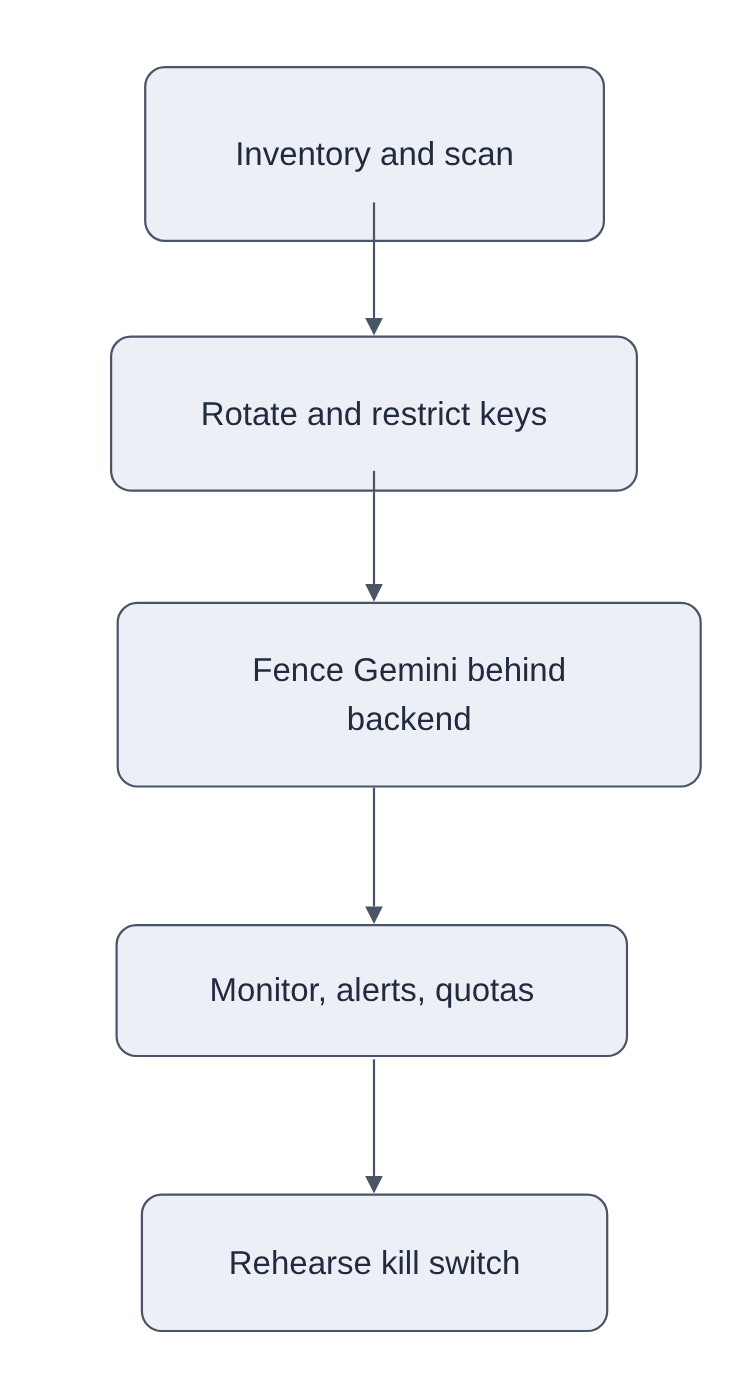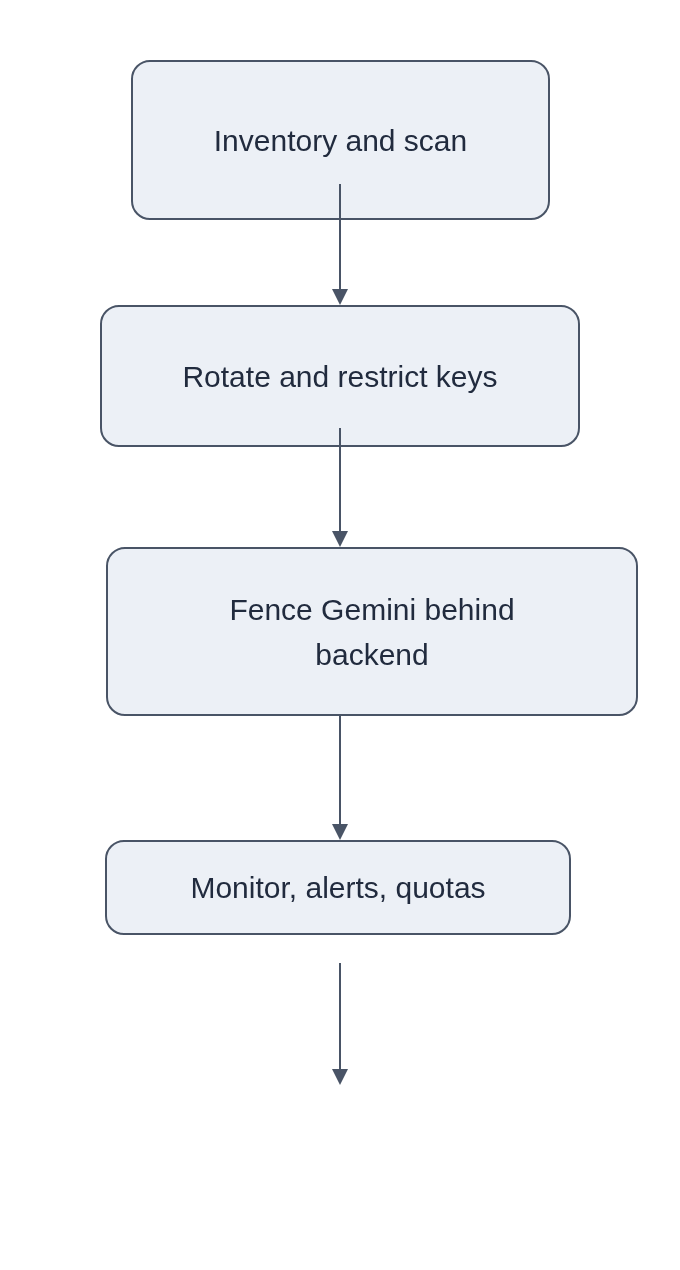--- a/index.html
+++ b/index.html
@@ -26,21 +26,21 @@
     justify-content: center;
     text-align: center;
     color: var(--text, #212B3E);
     font-size: 30px;
     line-height: 45px;
     white-space: pre-line;
   }
   .node-1 { left: 131px; top: 60px;   width: 419px; height: 160px; }
   .node-2 { left: 100px; top: 305px;  width: 480px; height: 142px; }
   .node-3 { left: 62px;  top: 547px;  width: 532px; height: 169px; margin-left: 44px; }
-  .node-4 { left: 105px; top: 840px;  width: 466px; height: 95px; }
+  .node-4 { left: 105px; top: 840px;  width: 466px; height: 121px; }
   .node-5 { left: 128px; top: 1085px; width: 425px; height: 126px; }
 
   .edge {
     position: absolute;
     left: 332px;
     width: 16px;
     display: flex;
     flex-direction: column;
     align-items: center;
   }
@@ -88,14 +88,15 @@
     <div class="head"></div>
   </div>
 
   <div class="node node-4">Monitor, alerts, quotas</div>
 
   <div class="edge edge-4">
     <div class="line"></div>
     <div class="head"></div>
   </div>
 
+  <div class="node node-5">Rehearse kill switch</div>
 
 </div>
 
 </body></html>

